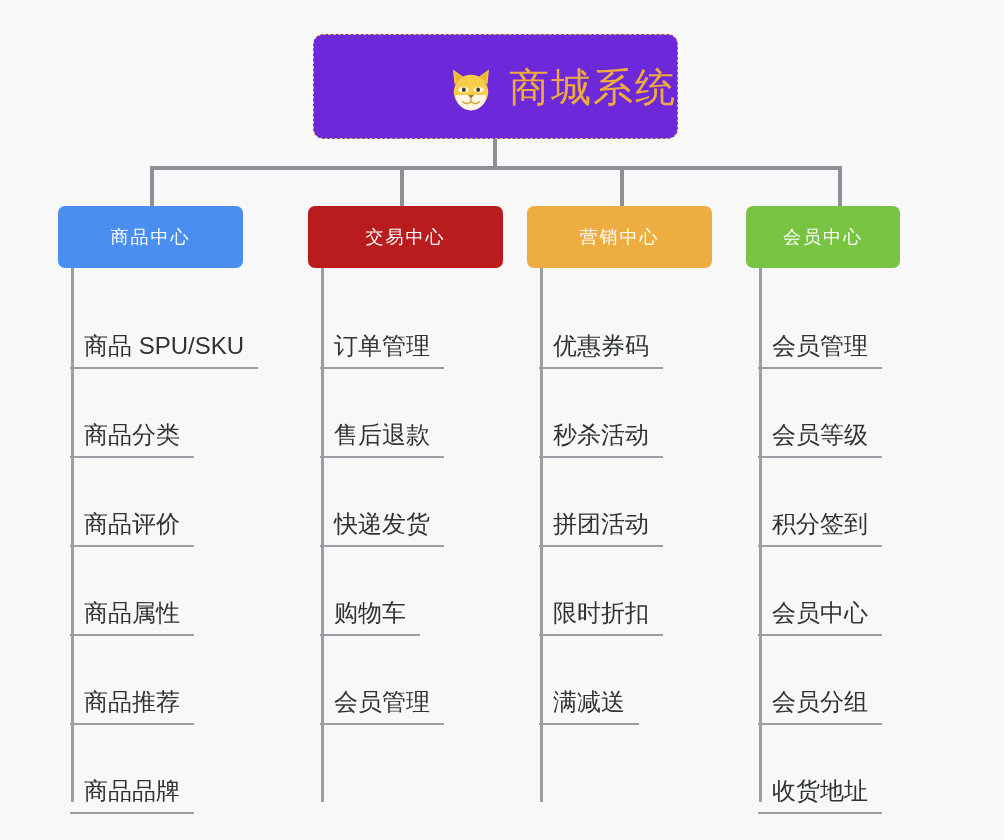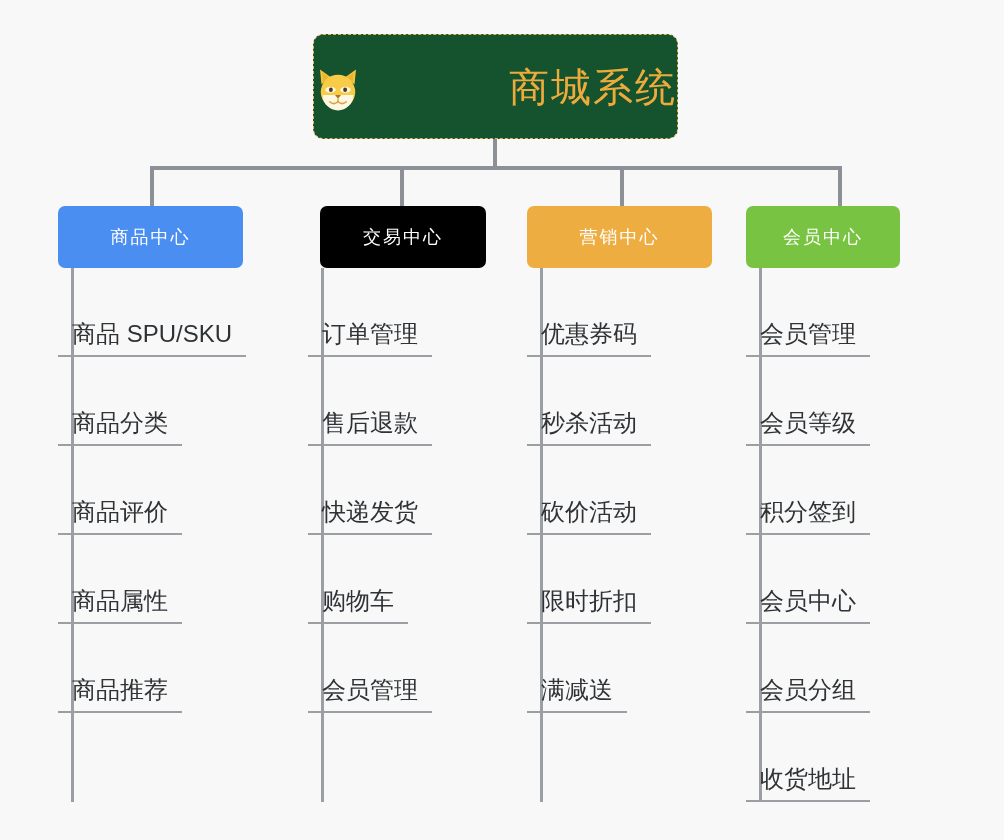--- a/index.html
+++ b/index.html
@@ -21,26 +21,26 @@
   }
 
   
   .root-node {
     position: absolute;
     left: 313px;
     top: 34px;
     width: 365px;
     height: 105px;
     box-sizing: border-box;
-    background: #14532d;
+    background: #6d28d9;
     border: 1px dashed #e7b55c;
     border-radius: 10px;
     display: flex;
     align-items: center;
-    justify-content: space-between;
+    justify-content: flex-end;
     gap: 14px;
   }
   .root-icon {
     width: 48px;
     height: 48px;
     flex: 0 0 48px;
     position: relative;
     top: 2px;
   }
   .root-title {
@@ -96,21 +96,21 @@
   }
   .spine {
     position: absolute;
     width: 3px;
     background: #9b9ea3;
   }
   .leaf-list {
     position: absolute;
     left: 0;
     top: 62px;
-    margin: 0;
+    margin: 12px;
     padding: 0;
     list-style: none;
   }
   .leaf {
     position: relative;
     height: 89px;
     display: flex;
     align-items: flex-end;
     box-sizing: border-box;
   }
@@ -173,25 +173,28 @@
         </li>
       <li class="leaf">
           <span class="leaf-inner">商品评价</span>
         </li>
       <li class="leaf">
           <span class="leaf-inner">商品属性</span>
         </li>
       <li class="leaf">
           <span class="leaf-inner">商品推荐</span>
         </li>
+      <li class="leaf">
+          <span class="leaf-inner">商品品牌</span>
+        </li>
     </ul>
   </div>
 
   <div class="column" style="left:308px; width:220px;">
-    <div class="cat-box" style="width:166px; background:#000000;margin-left:12px;">
+    <div class="cat-box" style="width:195px; background:#b91c1c;">
       <span>交易中心</span>
     </div>
     <div class="spine" style="left:13px; top:62px; height:534px;"></div>
     <ul class="leaf-list">
       <li class="leaf">
           <span class="leaf-inner">订单管理</span>
         </li>
       <li class="leaf">
           <span class="leaf-inner">售后退款</span>
         </li>
@@ -213,21 +216,21 @@
     </div>
     <div class="spine" style="left:13px; top:62px; height:534px;"></div>
     <ul class="leaf-list">
       <li class="leaf">
           <span class="leaf-inner">优惠券码</span>
         </li>
       <li class="leaf">
           <span class="leaf-inner">秒杀活动</span>
         </li>
       <li class="leaf">
-          <span class="leaf-inner">砍价活动</span>
+          <span class="leaf-inner">拼团活动</span>
         </li>
       <li class="leaf">
           <span class="leaf-inner">限时折扣</span>
         </li>
       <li class="leaf">
           <span class="leaf-inner">满减送</span>
         </li>
     </ul>
   </div>
 

